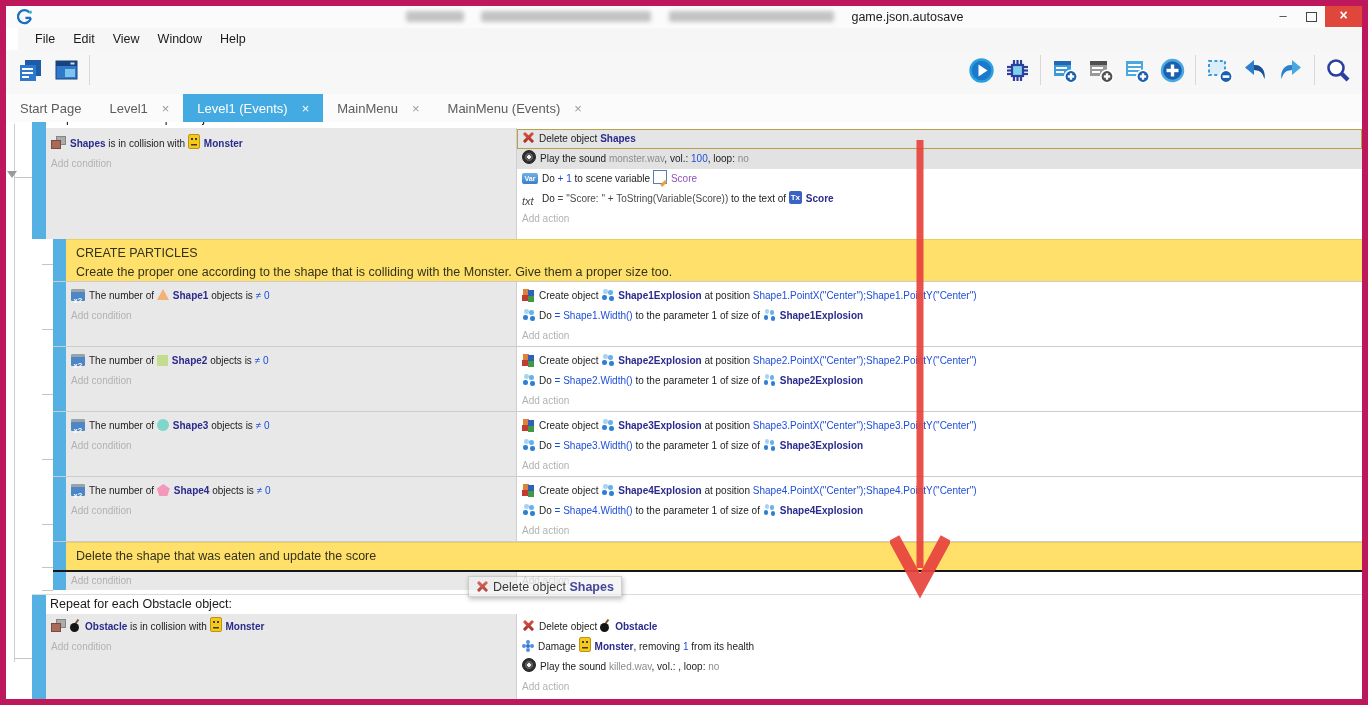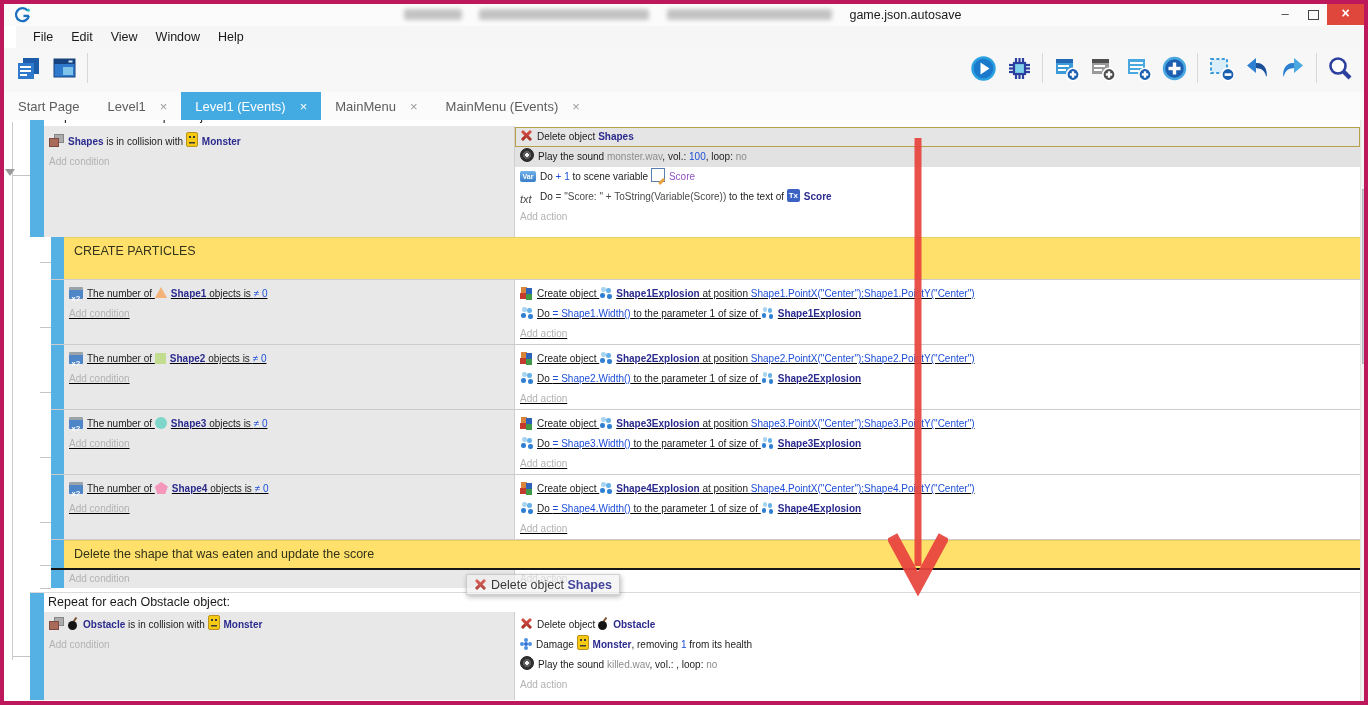--- a/index.html
+++ b/index.html
@@ -1,17 +1,17 @@
 <!DOCTYPE html>
 <html><head>
 <meta charset="utf-8">
 <style>
   html,body{margin:0;padding:0;background:#dfdfdf;}
   .app{position:relative;width:1368px;height:705px;background:#fff;overflow:hidden;
-       font-family:"Liberation Sans",sans-serif;border:4px solid #be185d;box-sizing:border-box;}
+       font-family:"Liberation Sans",sans-serif;border:6px solid #be185d;box-sizing:border-box;}
   
   .titlebar{position:absolute;left:0;top:0;width:100%;height:22px;background:#fbfbfb;}
   .logo{position:absolute;left:10px;top:2px;width:18px;height:18px;}
   .title-group{position:absolute;left:400px;top:3px;height:16px;font-size:12.5px;color:#1a1a1a;white-space:nowrap;}
   .redact{display:inline-block;height:11px;background:#c3c3c3;border-radius:3px;filter:blur(2px);vertical-align:middle;margin-right:14px;}
   .r1{width:58px}.r2{width:170px}.r3{width:165px}
   .title-text{vertical-align:middle;}
   .win-controls{position:absolute;right:0;top:0;height:21px;display:flex;}
   .wc{width:28px;height:21px;text-align:center;line-height:19px;font-size:13px;color:#444;}
   .wc.close{width:37px;background:#e0473c;color:#fff;font-size:14px;font-weight:bold;}
@@ -46,21 +46,21 @@
   .header-clip .event-header{margin-top:-13px;}
   .event-body{display:flex;}
   .col-cond{background:#e8e8e8;box-sizing:border-box;}
   .col-act{background:#fff;border-left:1px solid #cfcfcf;flex:1;min-width:0;box-sizing:border-box;}
   .depth0 .col-cond{flex:0 0 470px;}
   .depth1 .col-cond{flex:0 0 450px;}
   .body-root-a{min-height:111px;}
   .body-root-a .col-cond{padding-top:6px;}
   .body-root-a .col-act{padding-top:1px;}
   .body-child{min-height:64px;}
-  .body-child .col-cond,.body-child .col-act{padding-top:4px;text-decoration:underline;}
+  .body-child .col-cond,.body-child .col-act{padding-top:4px;}
   .body-root-b{min-height:88px;}
   .body-root-b .col-cond,.body-root-b .col-act{padding-top:3px;}
   .body-stub{min-height:18px;}
   .ev-row{height:20px;line-height:20px;padding-left:5px;font-size:10px;white-space:nowrap;overflow:hidden;}
   .body-stub .ev-row{height:18px;line-height:18px;}
   .sel-primary{background:#e5e5e5;outline:1px solid #b8a04a;outline-offset:-1px;}
   .sel-secondary{background:#e2e2e2;}
   .children{margin-left:21px;}
   .child{display:flex;}
   .child + .child{border-top:1px solid #cccccc;}
@@ -349,20 +349,21 @@
                   <div class="ev-row"><span class="seg placeholder">Add action</span></div>
                 </div>
               </div>
             </div>
           </div>
           <div class="children">
             <div class="child">
               <div class="event-bar"></div>
               <div class="comment-body comment-a">
                 <div>CREATE PARTICLES</div>
+                <div>Create the proper one according to the shape that is colliding with the Monster. Give them a proper size too.</div>
               </div>
             </div>
             <div class="child ">
               <div class="event-bar"></div>
               <div class="event-content">
                 <div class="event-body depth1 body-child">
                   <div class="col-cond">
                     <div class="ev-row"><span class="icon i-count-icon"></span><span class="seg plain">The number of </span><span class="icon i-shape1-icon"></span><span class="seg object">Shape1</span><span class="seg plain"> objects is </span><span class="seg expr">≠ 0</span></div>
                     <div class="ev-row"><span class="seg placeholder">Add condition</span></div>
                   </div>

